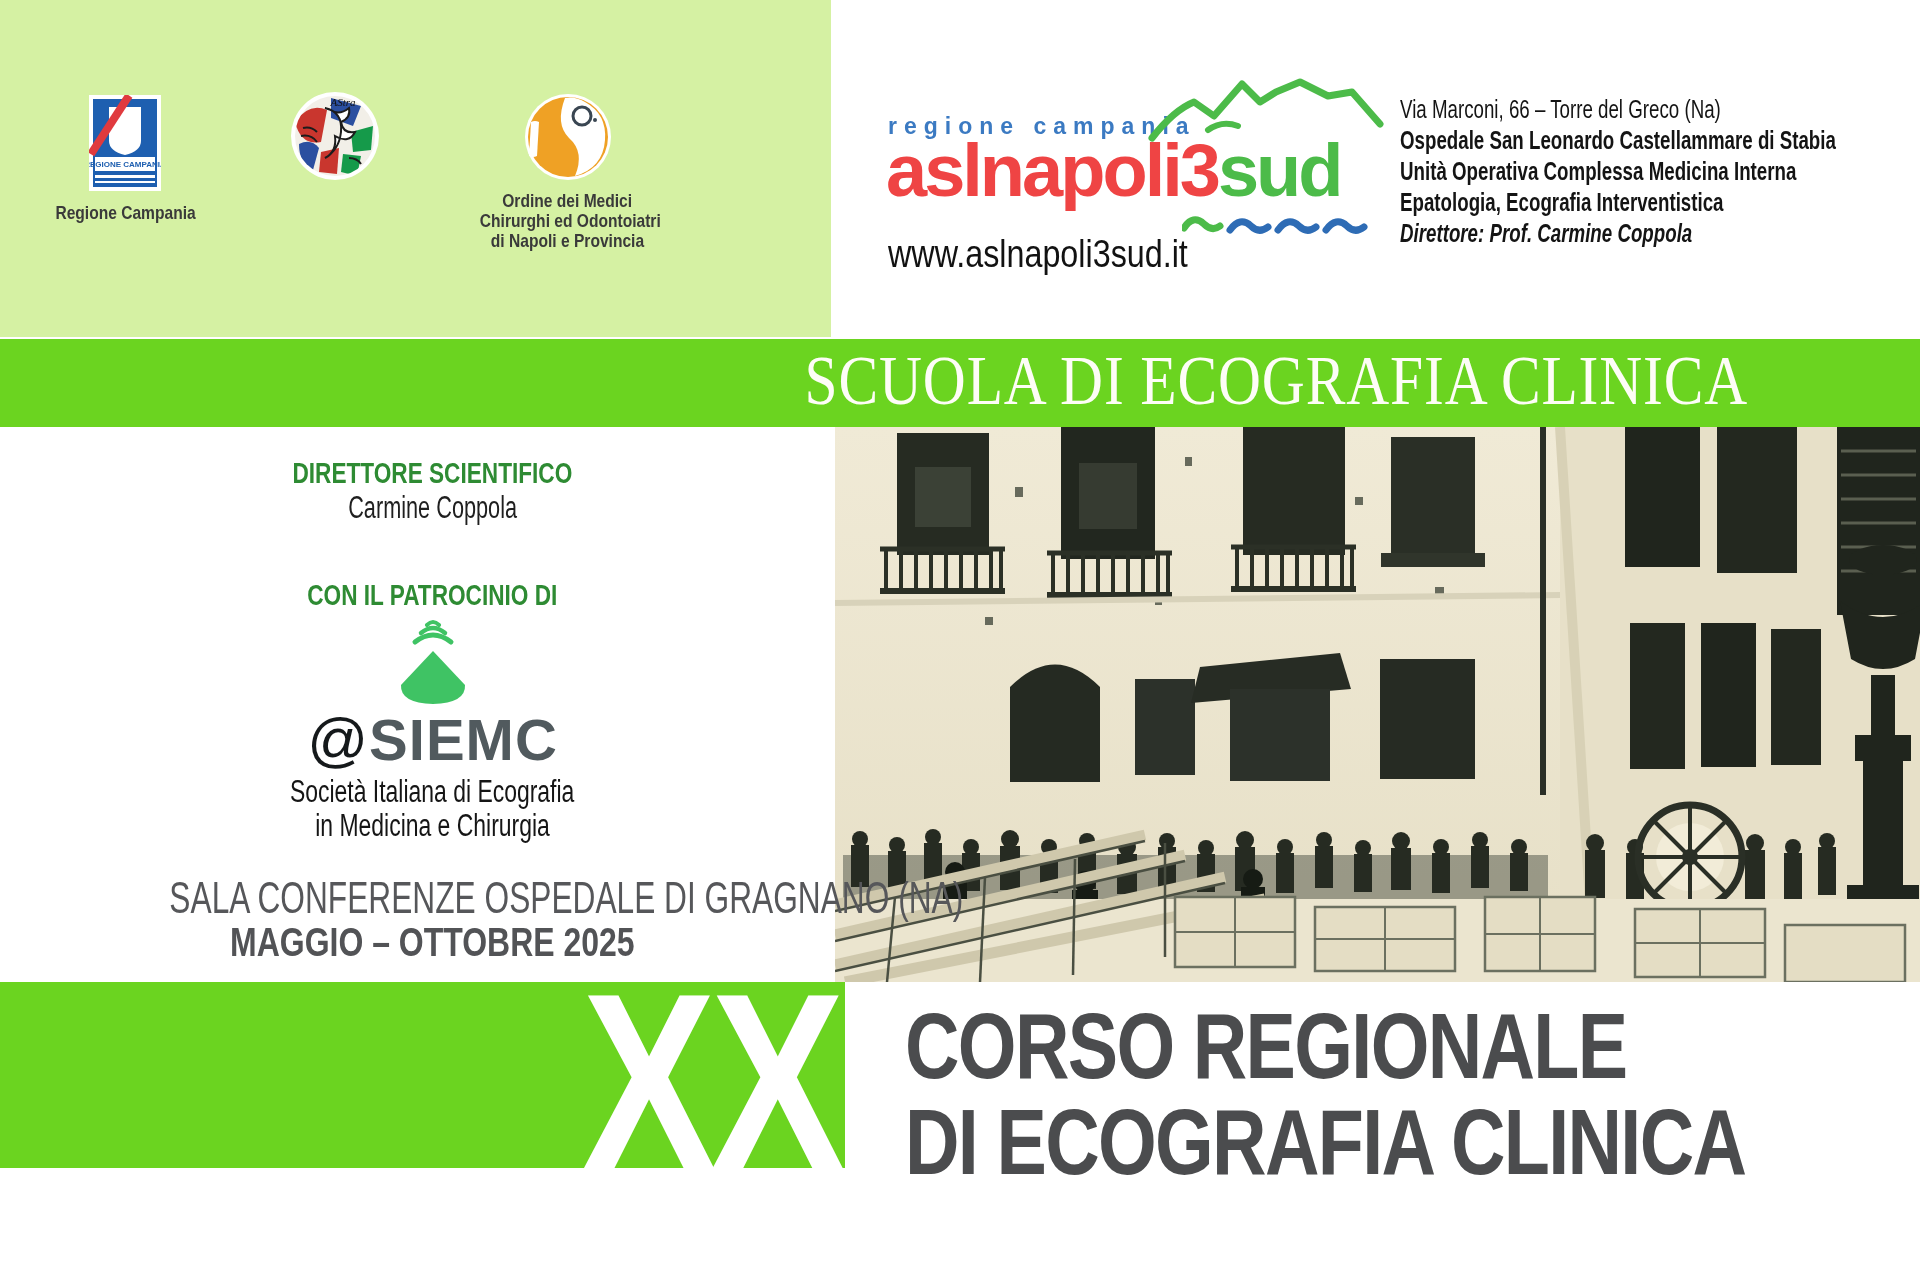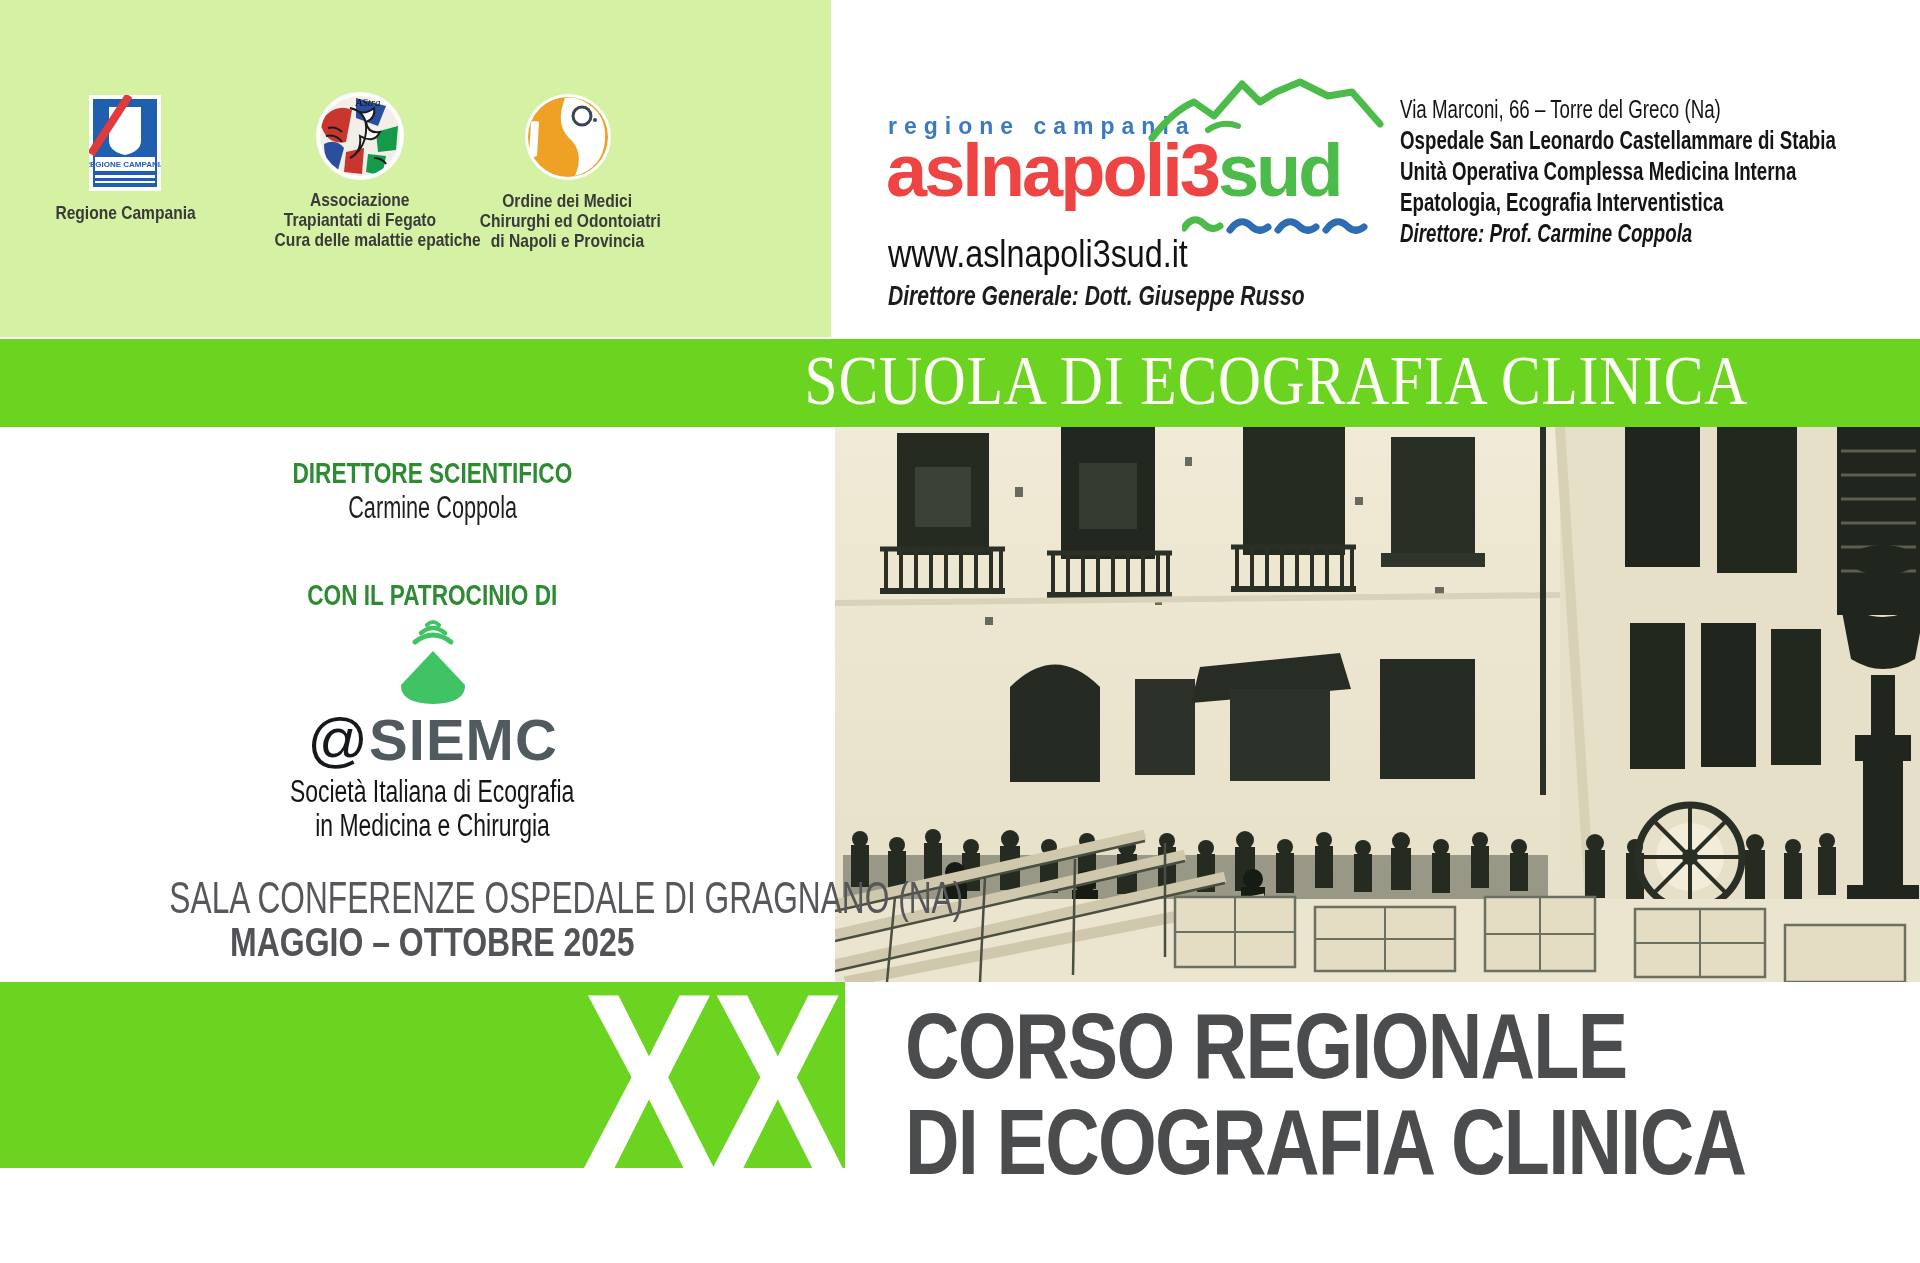--- a/index.html
+++ b/index.html
@@ -81,21 +81,21 @@
           <text x="36" y="72" font-size="8" font-weight="bold" fill="#1e5fb0" text-anchor="middle" font-family="Liberation Sans,sans-serif">REGIONE CAMPANIA</text>
           <rect x="6" y="80" width="60" height="3" fill="#ffffff"></rect>
           <rect x="6" y="86" width="60" height="2" fill="#ffffff"></rect>
         </svg>
       </div>
       <div class="partner-label" style="margin-top:8px;">
         <span class="sq">Regione Campania</span>
       </div>
     </div>
 
-    <div class="partner" style="left:252px;top:92px;width:215px;">
+    <div class="partner" style="left:227px;top:92px;width:215px;">
       <div style="display:inline-block;">
         <svg width="88" height="88" viewBox="0 0 88 88">
           <defs>
               <clipPath id="ac">
                 <circle cx="44" cy="44" r="40"></circle>
               </clipPath>
             </defs>
           <circle cx="44" cy="44" r="44" fill="#ffffff"></circle>
           <g clip-path="url(#ac)">
             <rect x="0" y="0" width="88" height="88" fill="#f2efe8"></rect>
@@ -104,25 +104,20 @@
             <path d="M8 52 Q20 46 28 56 L22 78 Q8 72 8 52Z" fill="#2b4fa0"></path>
             <path d="M60 40 L82 34 L80 58 L62 60Z" fill="#159a4a"></path>
             <path d="M30 60 L48 56 L46 82 L28 80Z" fill="#c9362e"></path>
             <path d="M52 62 L70 64 L66 84 L50 80Z" fill="#159a4a"></path>
             <path d="M34 16 Q52 20 50 40 Q48 58 34 66 Q46 60 44 44 Q58 52 64 40 Q52 42 50 30 Q60 26 58 16 Q48 24 40 18Z" fill="#ffffff" stroke="#1c1c1c" stroke-width="2"></path>
             <path d="M12 36 q8 -2 14 4 M10 44 q10 -2 16 6 M58 66 q8 0 12 6" stroke="#1c1c1c" stroke-width="2" fill="none"></path>
           </g>
           <text x="52" y="14" font-size="11" font-style="italic" fill="#111" text-anchor="middle" font-family="Liberation Serif,serif">AStra</text>
         </svg>
       </div>
-      <div class="partner-label" style="margin-top:6px;">
-        <span class="sq">Associazione</span><br>
-        <span class="sq">Trapiantati di Fegato</span><br>
-        <span class="sq">Cura delle malattie epatiche</span>
-      </div>
     </div>
 
     <div class="partner" style="left:460px;top:94px;width:215px;">
       <div style="display:inline-block;">
         <svg width="86" height="86" viewBox="0 0 86 86">
           <circle cx="43" cy="43" r="43" fill="#ffffff"></circle>
           <circle cx="43" cy="43" r="40" fill="#efa125"></circle>
           <path d="M40 4 Q30 30 44 44 Q60 58 50 82 Q78 74 80 46 Q82 20 60 8 Q50 2 40 4Z" fill="#ffffff"></path>
           <path d="M6 28 q4 -2 8 0 l-2 34 q-4 2 -8 0 Z" fill="#ffffff"></path>
           <circle cx="57" cy="22" r="9" fill="#ffffff" stroke="#3a4652" stroke-width="3"></circle>
@@ -150,23 +145,20 @@
   <div class="abs" style="left:1182px;top:210px;">
     <svg width="190" height="32" viewBox="0 0 190 32">
       <path d="M2 18 q9 -14 20 -4 q8 8 16 2" fill="none" stroke="#4cbb49" stroke-width="7" stroke-linecap="round"></path>
       <path d="M48 20 q10 -14 21 -4 q8 8 17 1" fill="none" stroke="#2e6cb5" stroke-width="7" stroke-linecap="round"></path>
       <path d="M96 20 q10 -14 21 -4 q8 8 17 1" fill="none" stroke="#2e6cb5" stroke-width="7" stroke-linecap="round"></path>
       <path d="M144 20 q10 -14 21 -4 q8 8 17 1" fill="none" stroke="#2e6cb5" stroke-width="7" stroke-linecap="round"></path>
     </svg>
   </div>
   <div class="abs asl-site">
     <span class="sq">www.aslnapoli3sud.it</span>
-  </div>
-  <div class="abs asl-dg">
-    <span class="sq">Direttore Generale: Dott. Giuseppe Russo</span>
   </div>
 
   <div class="abs addr">
     <div><span class="sq">Via Marconi, 66 – Torre del Greco (Na)</span></div>
     <div class="b"><span class="sq">Ospedale San Leonardo Castellammare di Stabia</span></div>
     <div class="b"><span class="sq">Unità Operativa Complessa Medicina Interna</span></div>
     <div class="b"><span class="sq">Epatologia, Ecografia Interventistica</span></div>
     <div class="bi"><span class="sq">Direttore: Prof. Carmine Coppola</span></div>
   </div>
 

